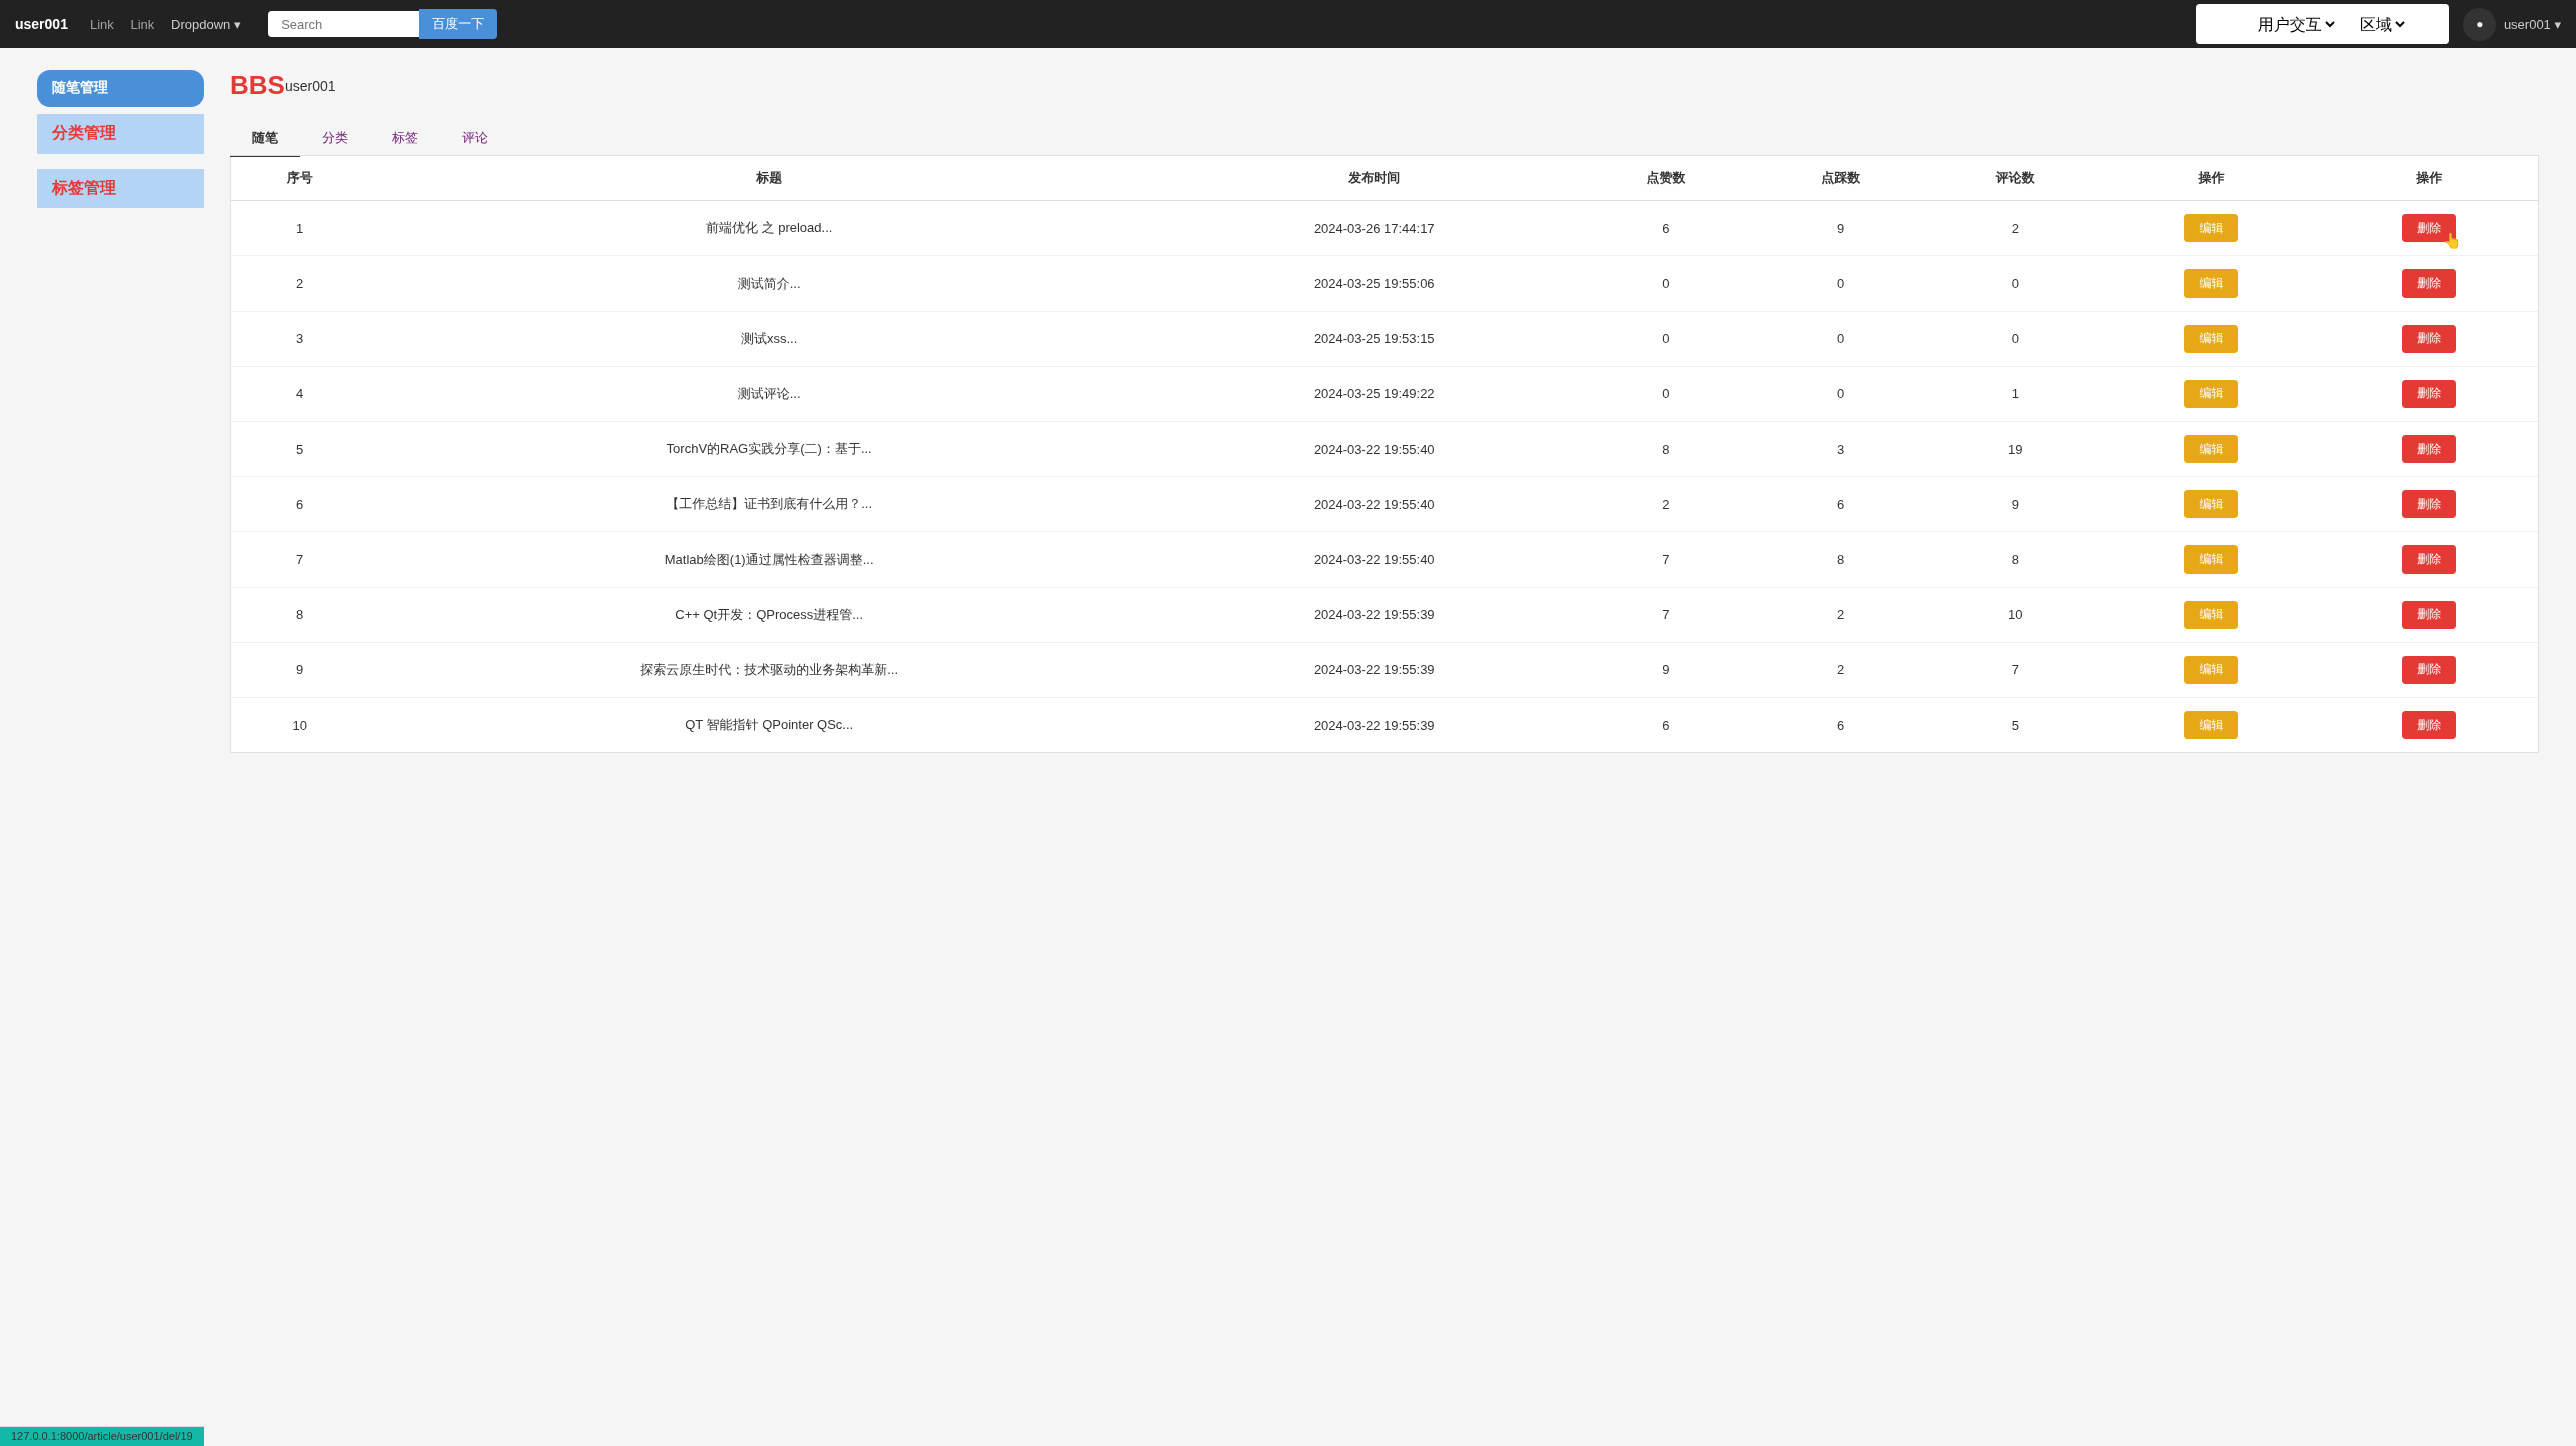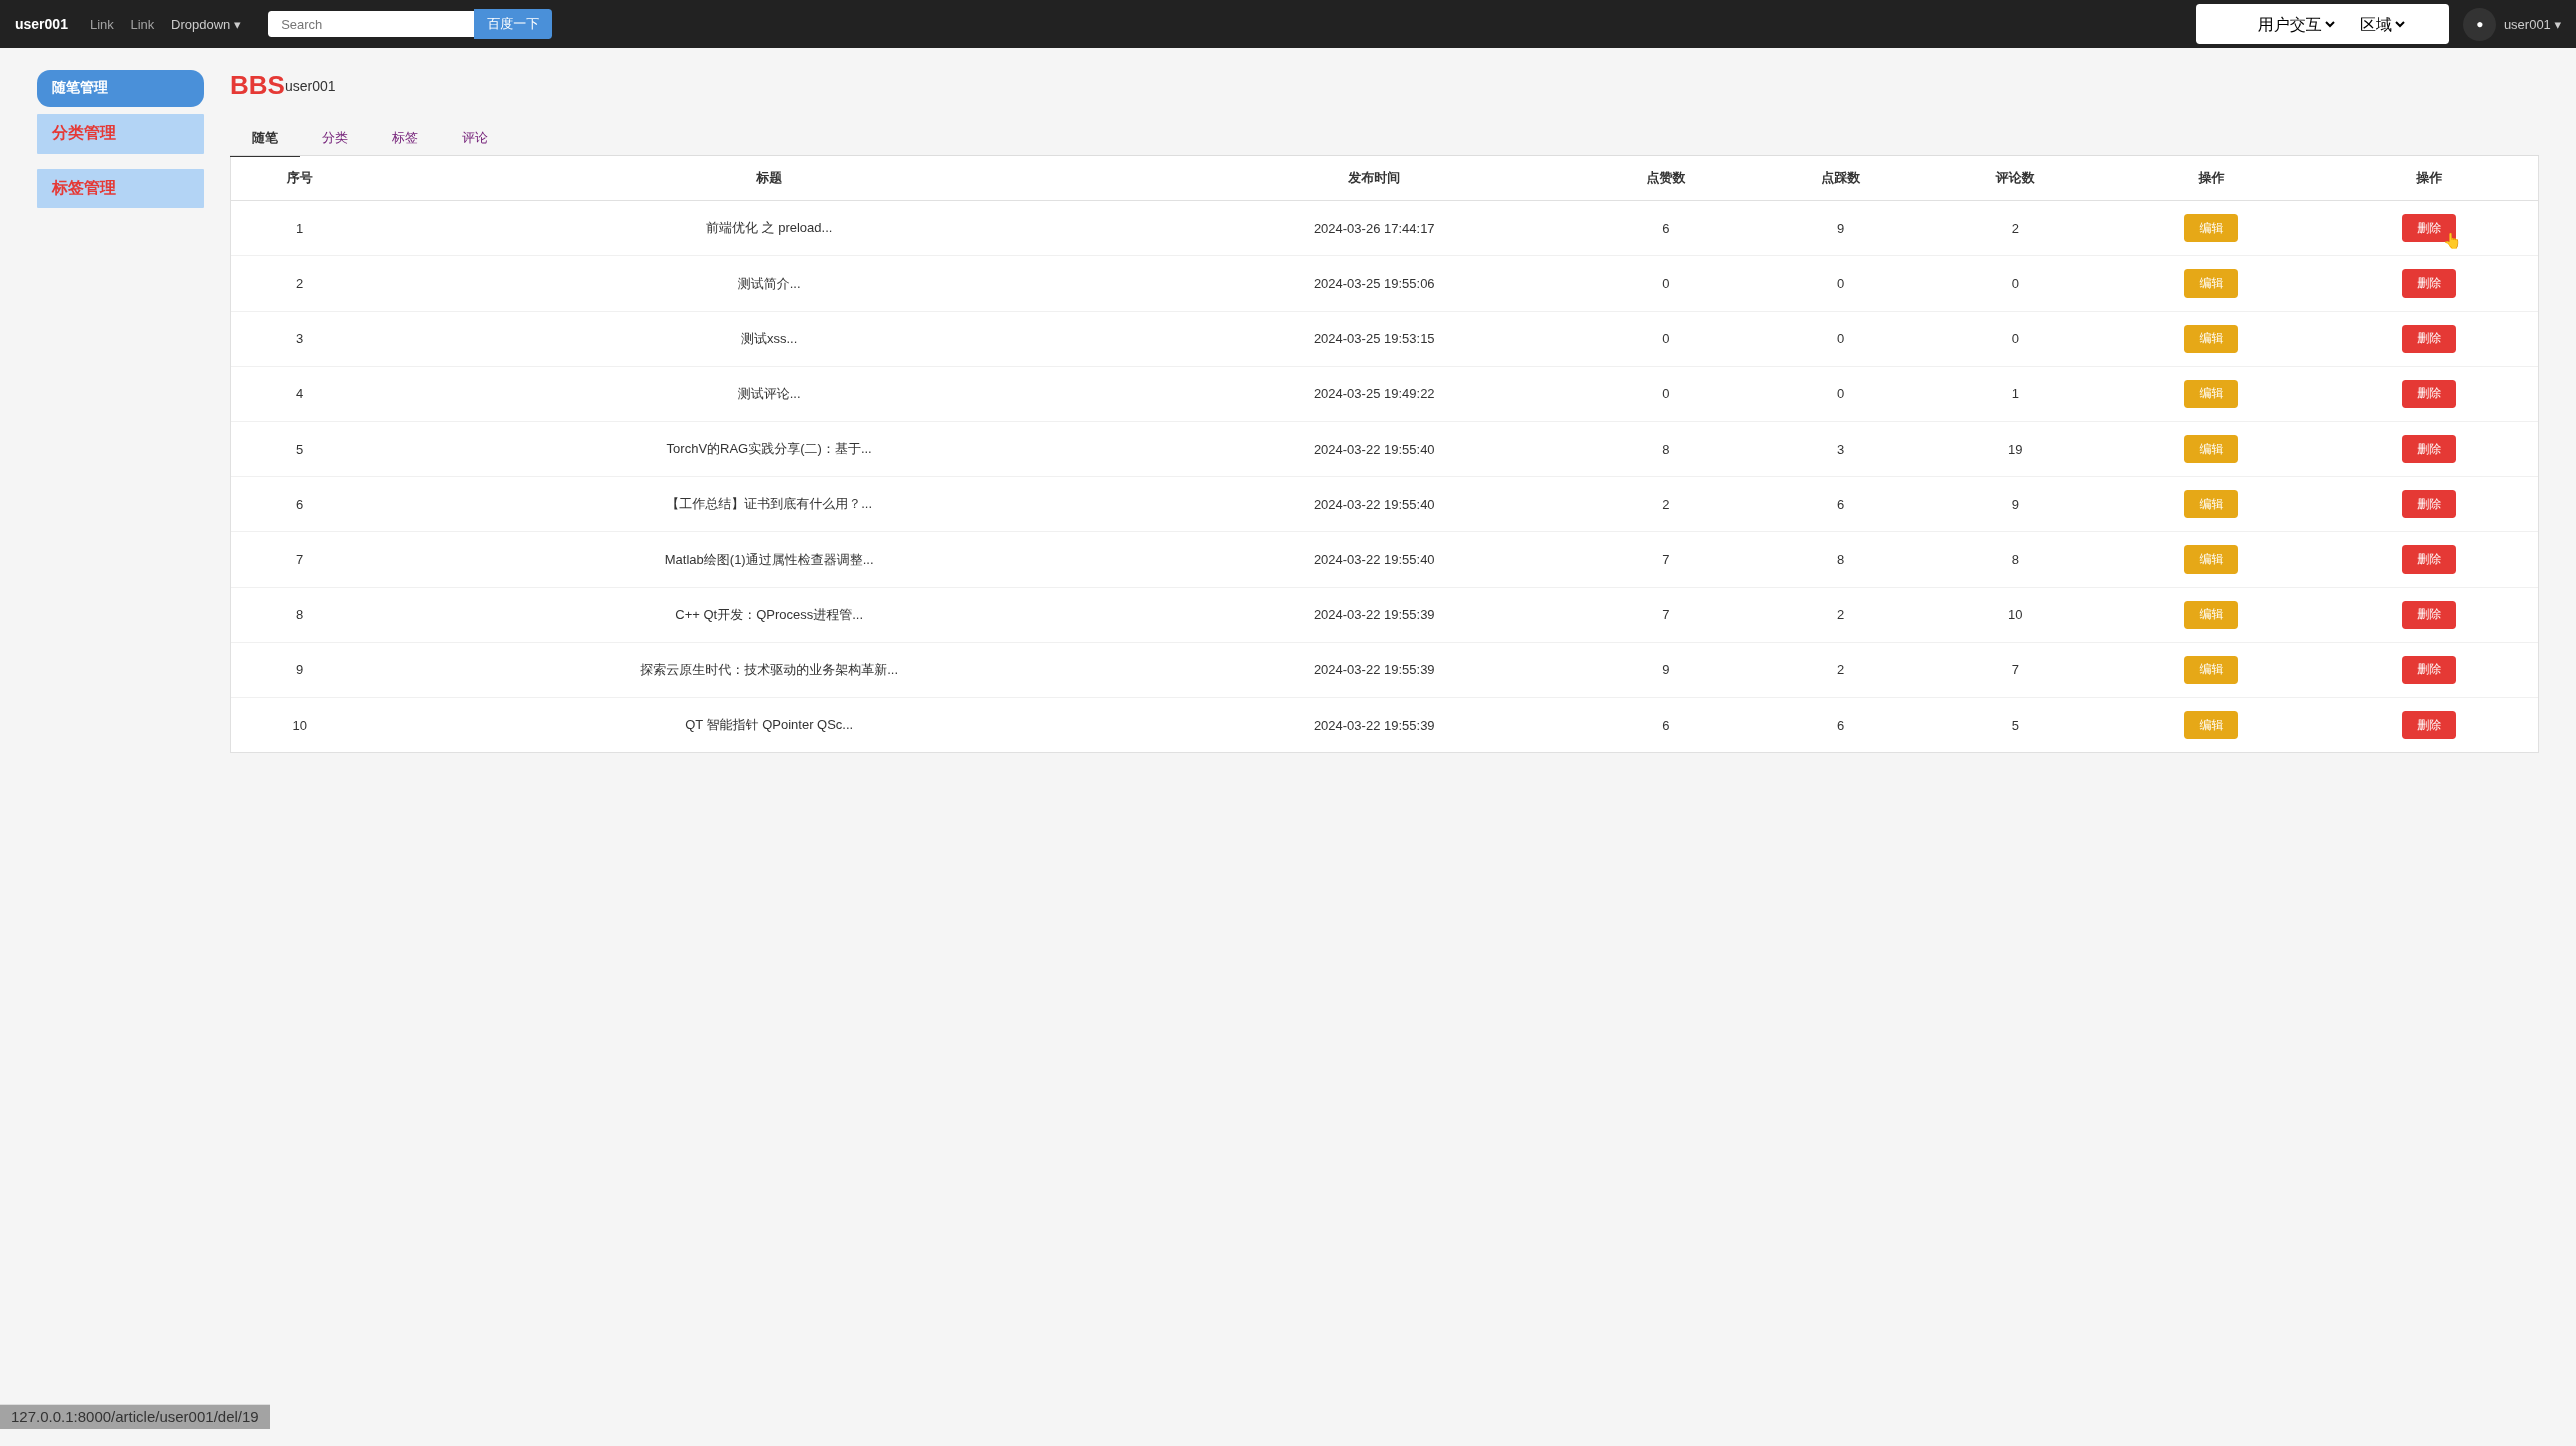--- a/index.html
+++ b/index.html
@@ -38,21 +38,21 @@
       display: flex;
       align-items: center;
       margin-left: 11px;
     }
     .search-input {
       padding: 5.6px 13px;
       border: none;
       border-radius: 3.7px 0 0 3.7px;
       font-size: 13px;
       outline: none;
-      width: 206px;
+      width: 151px;
       background: #fff;
     }
     .search-btn {
       padding: 5.6px 13px;
       background: #4a90d9;
       color: #fff;
       border: none;
       border-radius: 0 3.7px 3.7px 0;
       cursor: pointer;
       font-size: 13px;
@@ -263,26 +263,26 @@
     }
     .page-btn.active {
       background: #1565c0;
       color: #fff;
       border-color: #1565c0;
     }
 
     
     .status-bar {
       position: fixed;
-      bottom: 17px;
+      bottom: 0;
       left: 0;
-      background: #a3a3a3;
+      background: #14b8a6;
       border-top: 0.9px solid #ddd;
       padding: 3.7px 11px;
-      font-size: 15px;
+      font-size: 11px;
       color: #333;
     }
 
     
     .cursor-overlay {
       position: relative;
     }
     .cursor-overlay::after {
       content: '👆';
       position: absolute;

